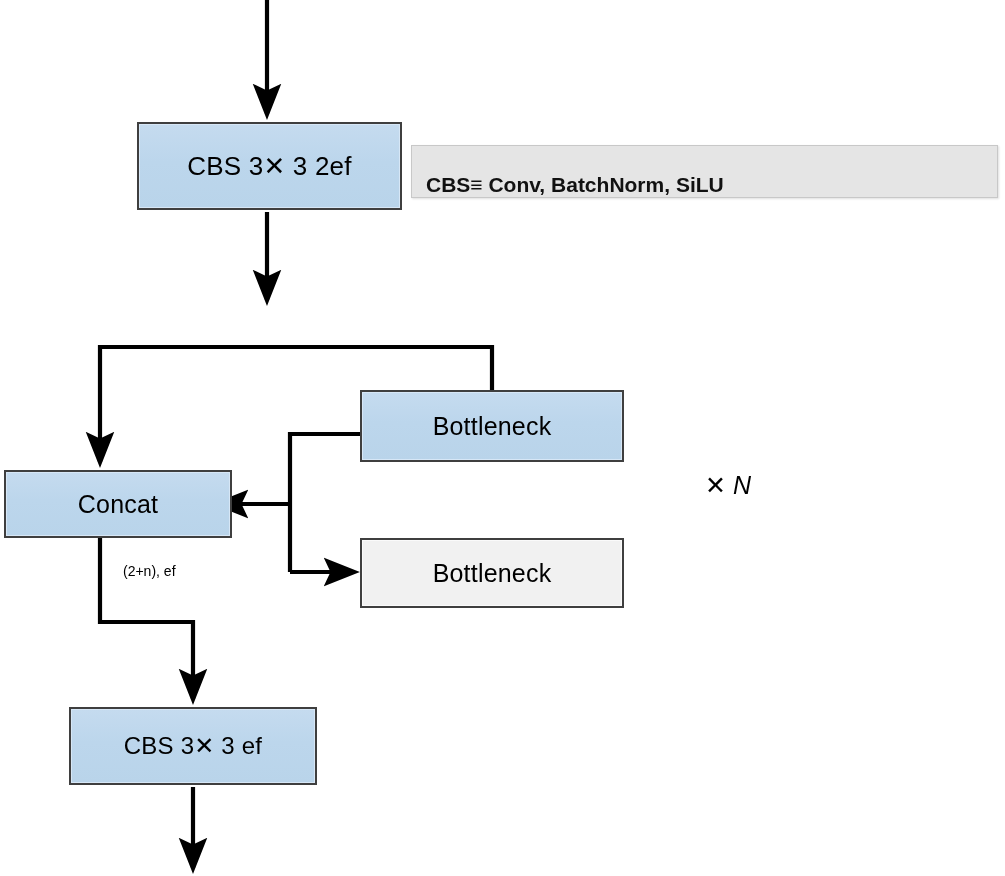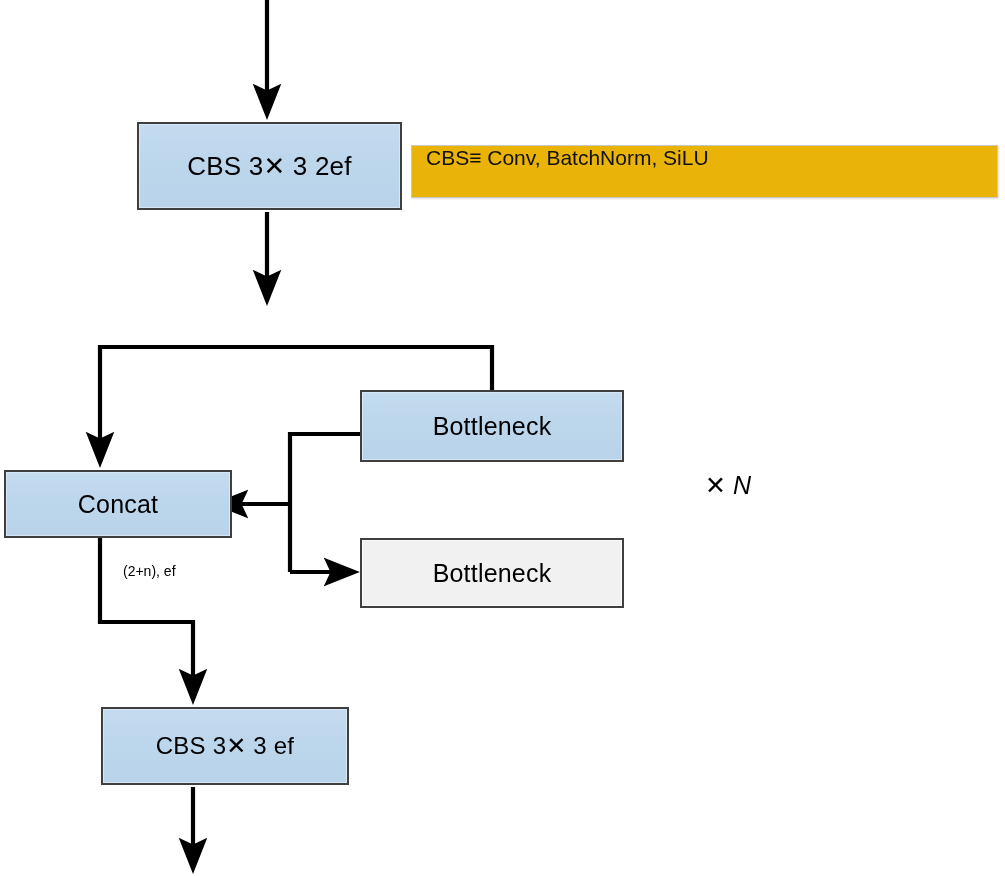--- a/index.html
+++ b/index.html
@@ -42,39 +42,40 @@
     box-shadow: inset 0 0 0 1px #d7e7f6;
   }
   .node-gray {
     background: #f1f1f1;
     border: 2px solid #3f3f3f;
     box-shadow: inset 0 0 0 1px #fafafa;
   }
   .legend-box {
     position: absolute;
     box-sizing: border-box;
-    background: #eab308;
+    background: #e5e5e5;
     border: 1px solid #c8c8c8;
     box-shadow: 1px 1px 2px rgba(0,0,0,0.13);
     display: flex;
-    align-items: flex-start;
+    align-items: flex-end;
     padding-left: 14px;
     color: #111111;
     white-space: nowrap;
+    font-weight: bold;
   }
   .cap-label {
     position: absolute;
     color: #000000;
     white-space: nowrap;
   }
   .ital {
     font-style: italic;
   }
   #cbs-top   { left: 137px; top: 122px;  width: 265px; height: 88px;  font-size: 26px; text-align: right; }
-  #cbs-bot   { left: 69px;  top: 707px;  width: 248px; height: 78px;  font-size: 24px; margin-left: 32px; }
+  #cbs-bot   { left: 69px;  top: 707px;  width: 248px; height: 78px;  font-size: 24px; }
   #concat    { left: 4px;   top: 470px;  width: 228px; height: 68px;  font-size: 25px; }
   #btl-1     { left: 360px; top: 390px;  width: 264px; height: 72px;  font-size: 25px; }
   #btl-2     { left: 360px; top: 538px;  width: 264px; height: 70px;  font-size: 25px; }
   #legend    { left: 411px; top: 145px;  width: 587px; height: 53px;  font-size: 21px; }
   #lbl-chan  { left: 123px; top: 563px;  font-size: 14px; }
   #lbl-rep   { left: 705px; top: 471px;  font-size: 25px; }
 </style>
 </head>
 <body>
 

